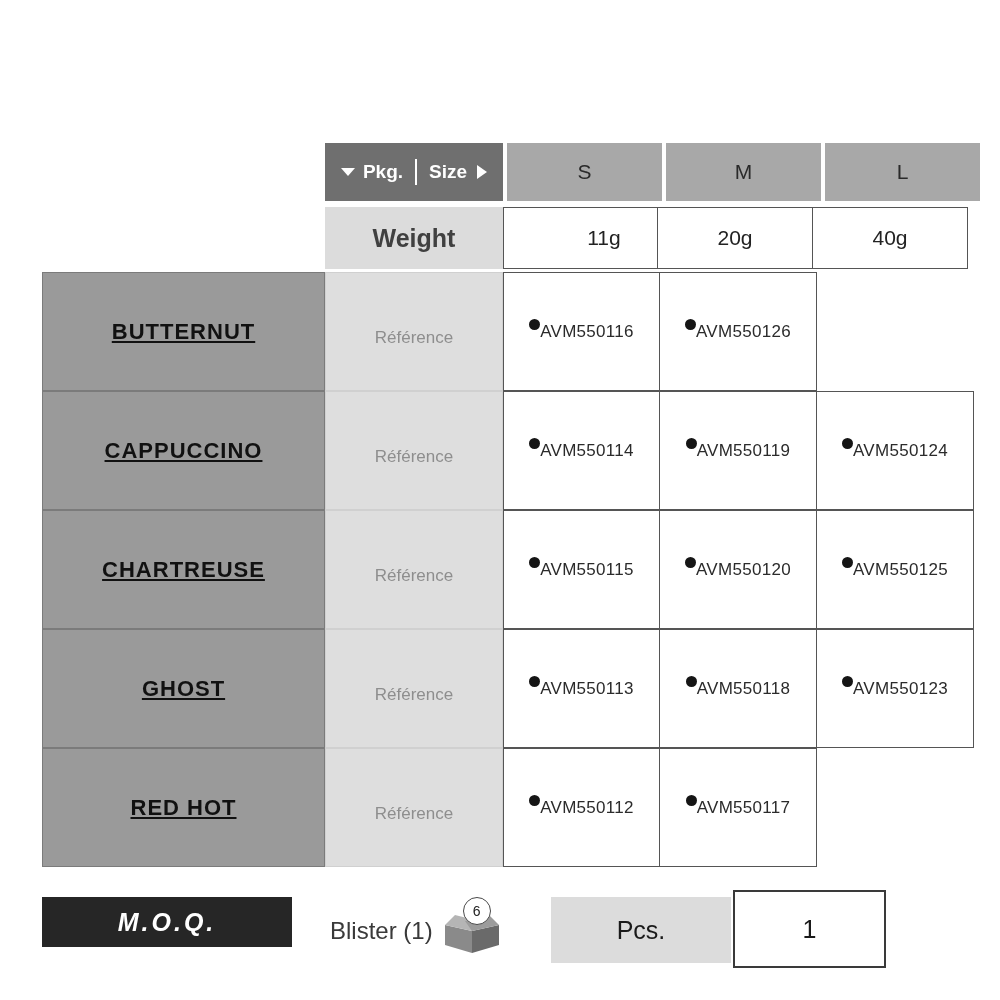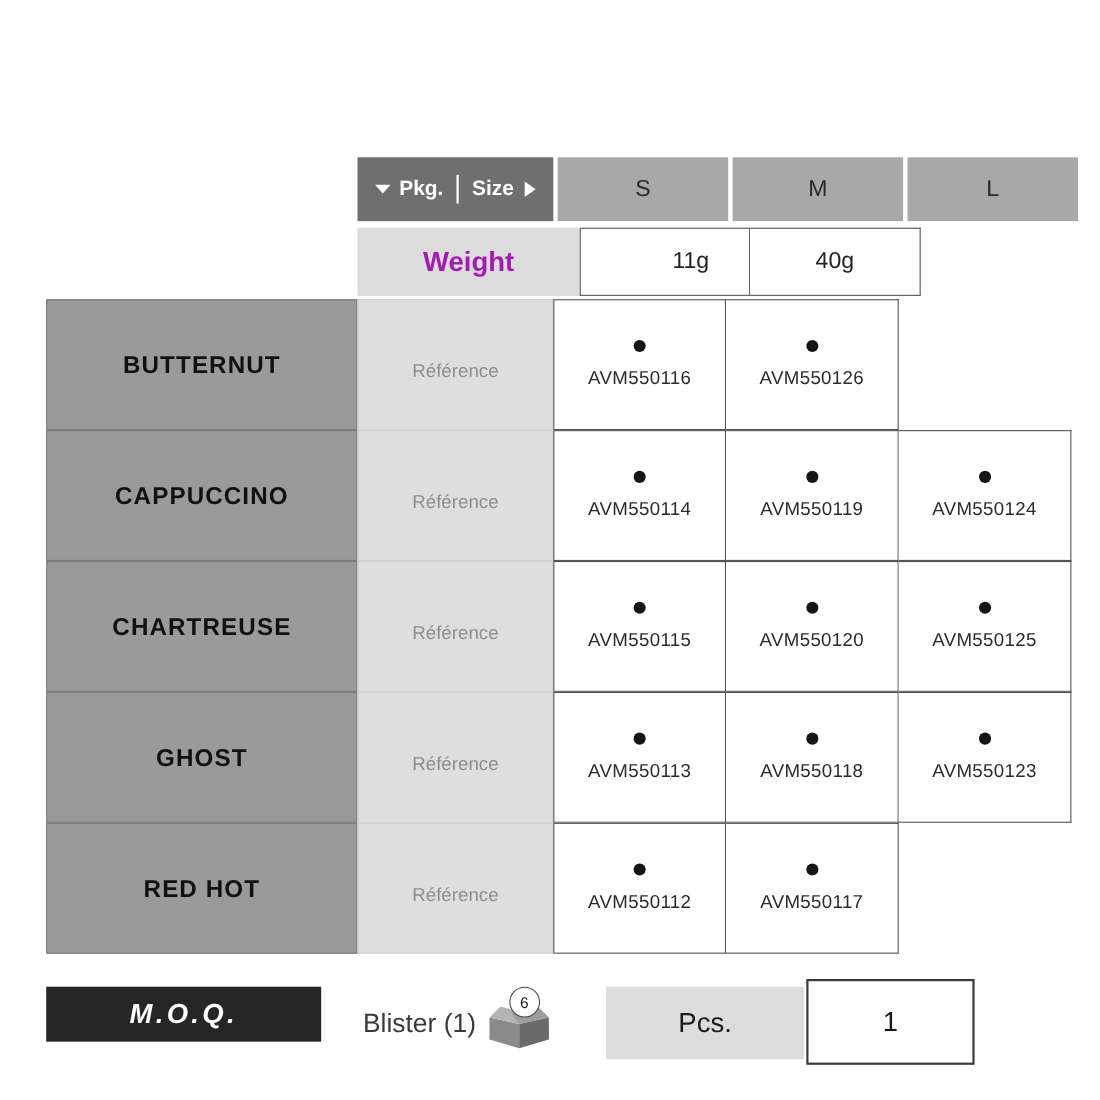--- a/index.html
+++ b/index.html
@@ -80,29 +80,29 @@
 
   
   .weight-row {
     position: absolute;
     left: 325px;
     top: 207px;
     height: 62px;
     display: flex;
   }
   .weight-label {
-    width: 202px;
+    width: 178px;
     height: 62px;
     background: #dcdcdc;
     display: flex;
     align-items: center;
     justify-content: center;
     font-size: 25px;
     font-weight: bold;
-    color: #a21caf;
+    color: #404040;
     box-sizing: border-box;
   }
   .weight-val {
     width: 155px;
     height: 62px;
     background: #ffffff;
     border: 1px solid #555;
     border-left: none;
     display: flex;
     align-items: center;
@@ -128,40 +128,41 @@
     background: #9a9a9a;
     border: 1px solid #7b7b7b;
     display: flex;
     align-items: center;
     justify-content: center;
     font-size: 22px;
     font-weight: bold;
     letter-spacing: 1px;
     color: #111;
     box-sizing: border-box;
+    text-decoration: underline;
   }
   .ref-cell {
     width: 178px;
     background: #dedede;
     border: 1px solid #d0d0d0;
     display: flex;
     align-items: flex-end;
     justify-content: center;
     padding-bottom: 42px;
     font-size: 17px;
     color: #8e8e8e;
     box-sizing: border-box;
   }
   .code-cell {
     width: 157px;
     background: #ffffff;
     border: 1px solid #555;
     border-left: none;
     display: flex;
-    flex-direction: column;
+    flex-direction: row;
     align-items: center;
     justify-content: center;
     box-sizing: border-box;
   }
   .code-cell.first { border-left: 1px solid #555; }
   .dot {
     width: 11px;
     height: 11px;
     border-radius: 50%;
     background: #151515;
@@ -265,20 +266,21 @@
       <span class="tri-right"></span>
     </div>
     <div class="size-cell">S</div>
     <div class="size-cell">M</div>
     <div class="size-cell">L</div>
   </div>
 
   <div class="weight-row">
     <div class="weight-label">Weight</div>
     <div class="weight-val first">11g</div>
+    <div class="weight-val">20g</div>
     <div class="weight-val">40g</div>
   </div>
 
   <div class="grid">
 
     <div class="row">
       <div class="name-cell">BUTTERNUT</div>
       <div class="ref-cell">Référence</div>
       <div class="code-cell first">
         <span class="dot"></span>

